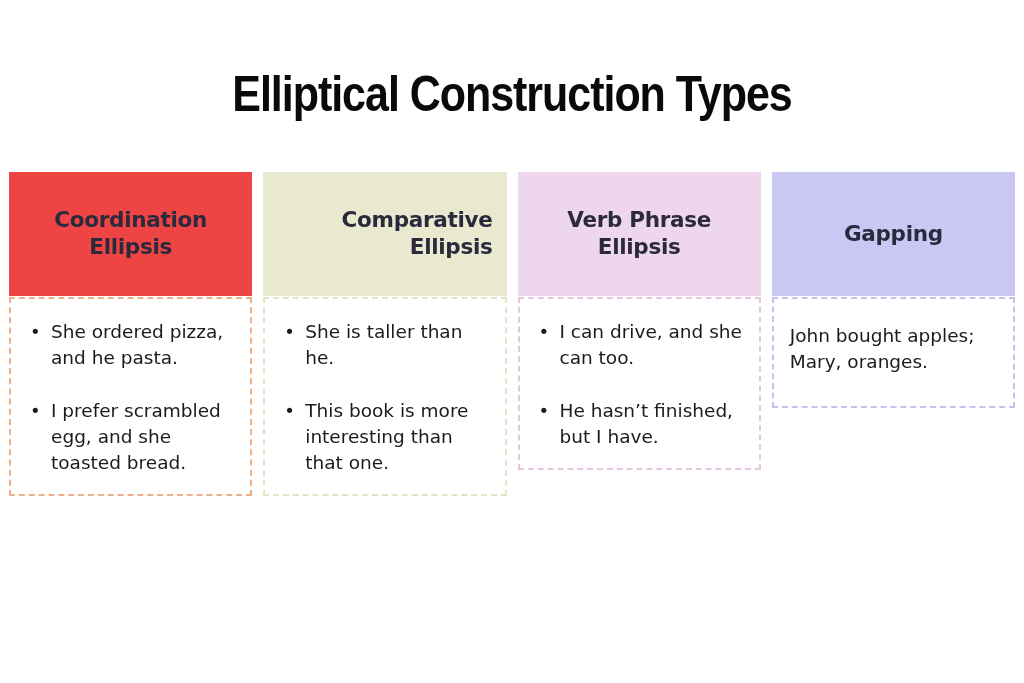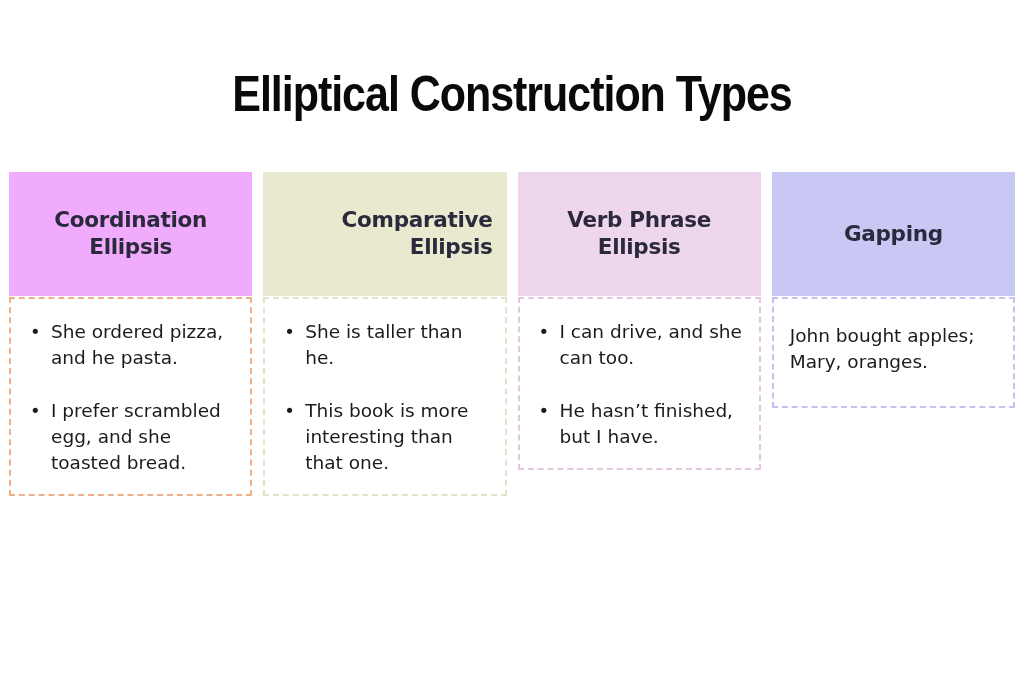--- a/index.html
+++ b/index.html
@@ -123,21 +123,21 @@
 </head>
 <body>
 
 <div class="page">
 
   <div class="page-title">Elliptical Construction Types</div>
 
   <div class="columns">
 
     <div class="column c1">
-      <div class="col-header" style="background: #f0abfc;">Coordination Ellipsis</div>
+      <div class="col-header" style="background: #ef4444;">Coordination Ellipsis</div>
       <div class="col-body" style="border-color: rgb(238, 176, 137);">
         <ul>
           <li>
             <span class="bullet">•</span>
             <span>She ordered pizza, and he pasta.</span>
           </li>
           <li>
             <span class="bullet">•</span>
             <span>I prefer scrambled egg, and she toasted bread.</span>
           </li>

